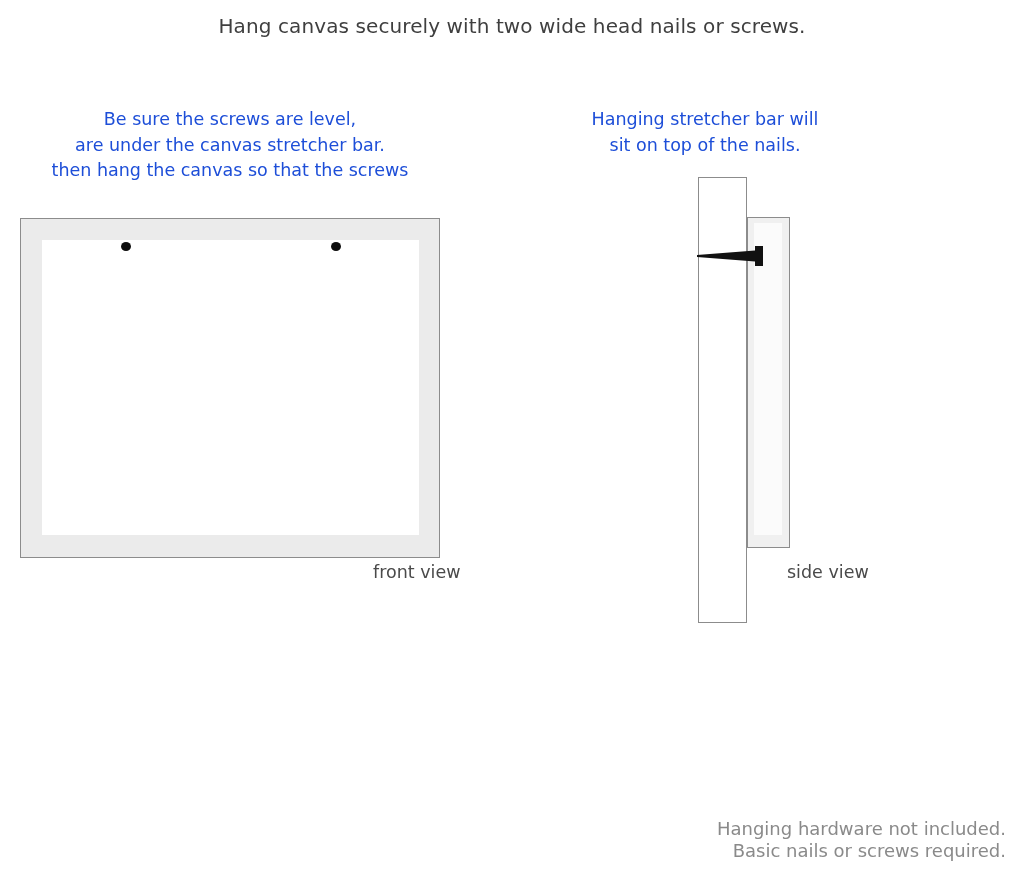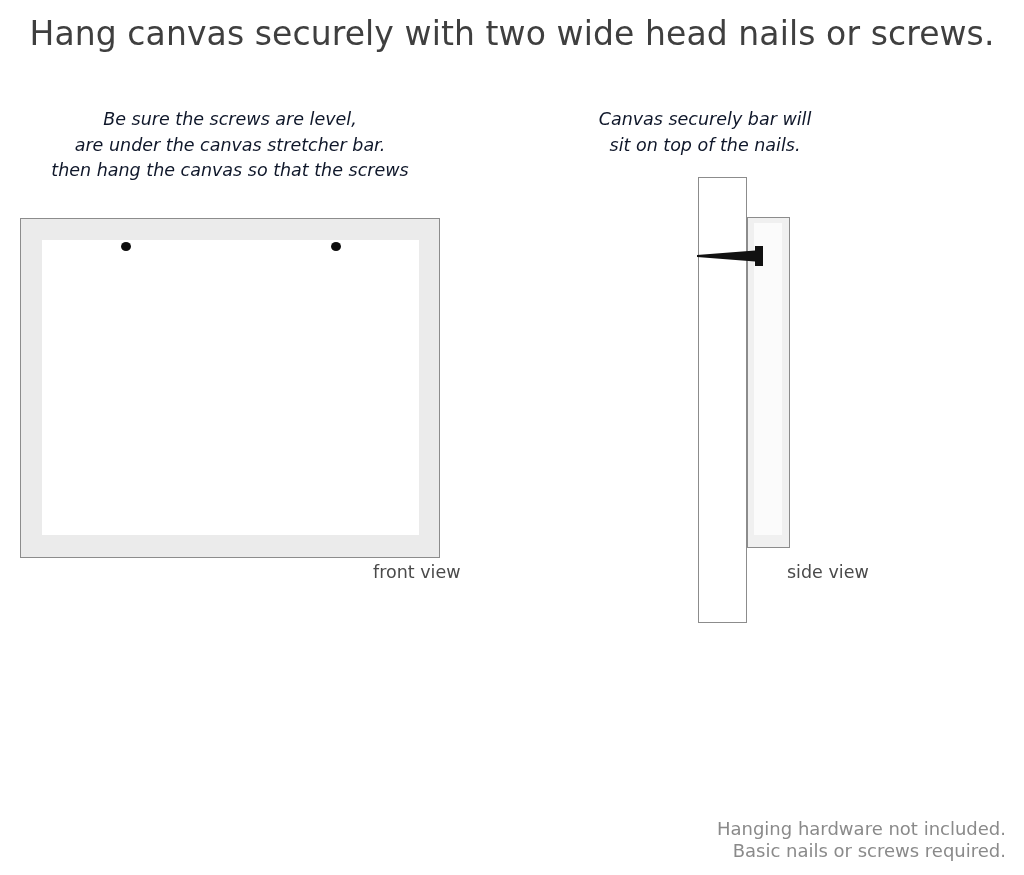--- a/index.html
+++ b/index.html
@@ -18,35 +18,34 @@
     -webkit-font-smoothing: antialiased;
   }
 
   
   .title {
     position: absolute;
     top: 14px;
     left: 0;
     width: 1024px;
     text-align: center;
-    font-size: 33px;
+    font-size: 20px;
     font-weight: 400;
     color: #3f3f3f;
     letter-spacing: 0.1px;
     white-space: nowrap;
   }
 
   
   .caption {
     position: absolute;
     text-align: center;
     font-size: 17.5px;
     line-height: 25.5px;
-    color: #0f172a;
-    font-style: italic;
+    color: #1d4ed8;
   }
   .caption-left  { top: 107px; left: 20px;  width: 420px; }
   .caption-right { top: 107px; left: 565px; width: 280px; }
 
   
   .front-view {
     position: absolute;
     left: 20px;
     top: 218px;
     width: 420px;
@@ -125,21 +124,21 @@
 
 <div class="title">Hang canvas securely with two wide head nails or screws.</div>
 
 <div class="caption caption-left">
   <div>Be sure the screws are level,</div>
   <div>are under the canvas stretcher bar.</div>
   <div>then hang the canvas so that the screws</div>
 </div>
 
 <div class="caption caption-right">
-  <div>Canvas securely bar will</div>
+  <div>Hanging stretcher bar will</div>
   <div>sit on top of the nails.</div>
 </div>
 
 <div class="front-view">
   <div class="front-view-inner"></div>
   <div class="screw-dot screw-dot-left"></div>
   <div class="screw-dot screw-dot-right"></div>
 </div>
 <div class="view-label label-front">front view</div>
 

